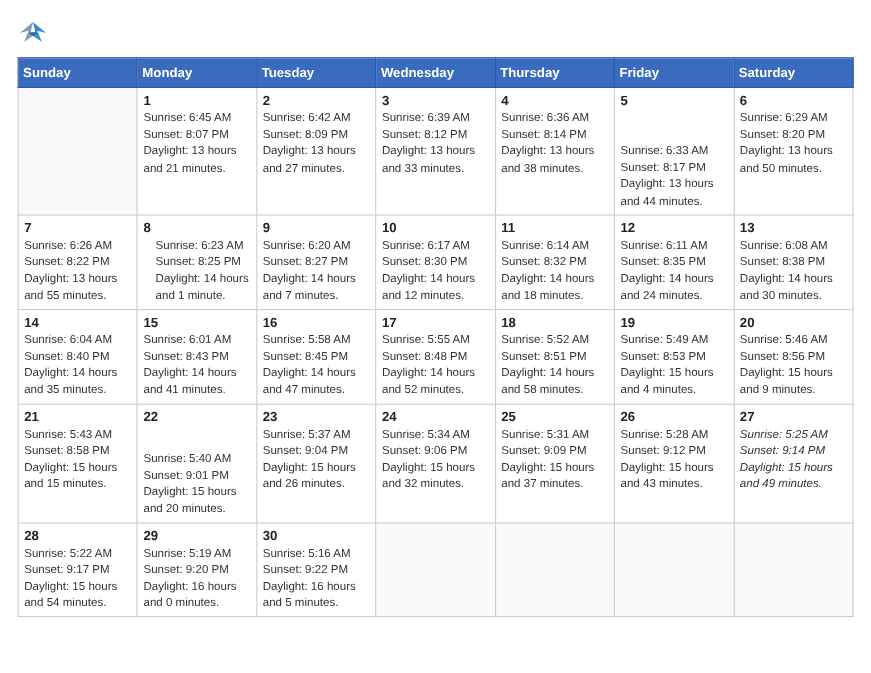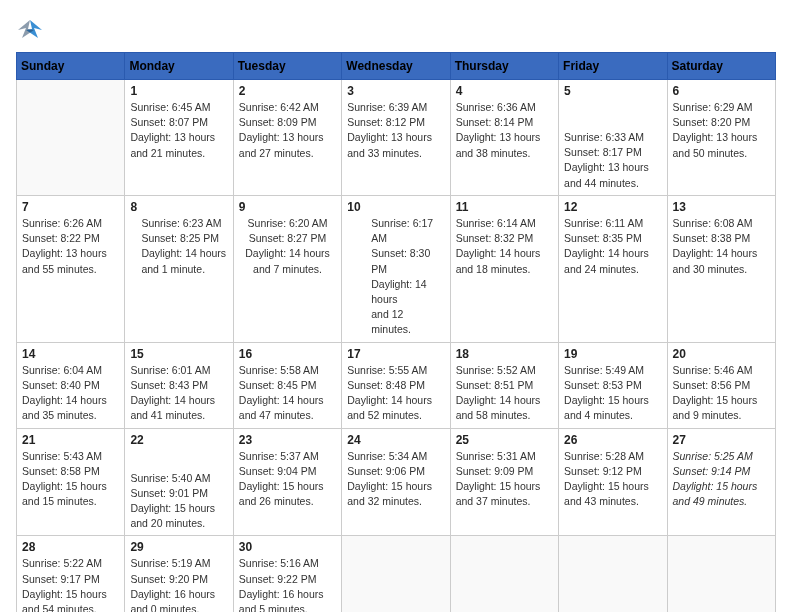--- a/index.html
+++ b/index.html
@@ -46,21 +46,21 @@
       font-size: 14px;
       color: #444;
     }
     .calendar {
       width: 100%;
       border-collapse: collapse;
       font-size: 11px;
     }
     .calendar th {
       background-color: #3a6bbf;
-      color: #000000;
+      color: #ffffff;
       padding: 6px 4px;
       text-align: left;
       font-size: 12px;
       font-weight: bold;
       border: 1px solid #2a5aaf;
     }
     .calendar td {
       vertical-align: top;
       padding: 4px 5px;
       border: 1px solid #ccc;
@@ -171,28 +171,28 @@
         </td>
         <td>
           <span class="day-number">8</span>
           <div class="day-info" style="white-space: pre-line; margin-left: 11px;">Sunrise: 6:23 AM
 Sunset: 8:25 PM
 Daylight: 14 hours
 and 1 minute.</div>
         </td>
         <td>
           <span class="day-number">9</span>
-          <div class="day-info" style="white-space: pre-line; text-align: center;">Sunrise: 6:20 AM
+          <div class="day-info" style="white-space: pre-line;">Sunrise: 6:20 AM
 Sunset: 8:27 PM
 Daylight: 14 hours
 and 7 minutes.</div>
         </td>
         <td>
           <span class="day-number">10</span>
-          <div class="day-info" style="white-space: pre-line; margin-left: 24px;">Sunrise: 6:17 AM
+          <div class="day-info" style="white-space: pre-line;">Sunrise: 6:17 AM
 Sunset: 8:30 PM
 Daylight: 14 hours
 and 12 minutes.</div>
         </td>
         <td>
           <span class="day-number">11</span>
           <div class="day-info" style="white-space: pre-line;">Sunrise: 6:14 AM
 Sunset: 8:32 PM
 Daylight: 14 hours
 and 18 minutes.</div>

